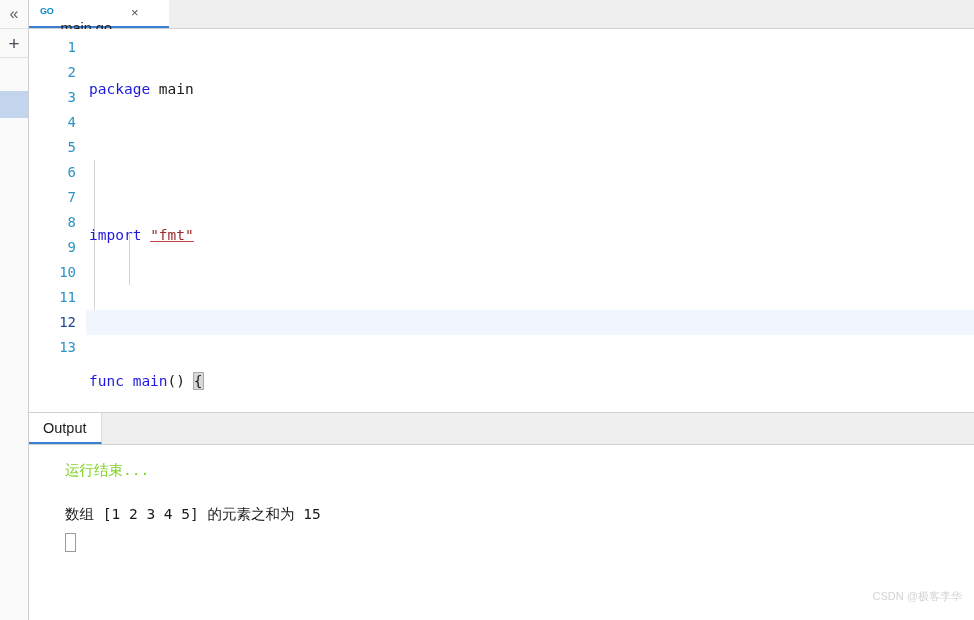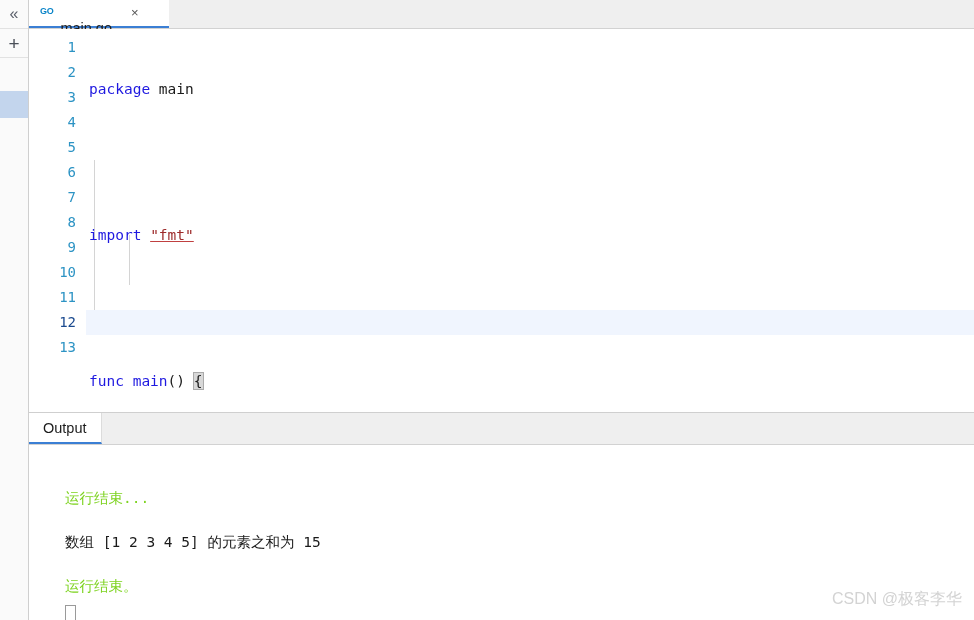--- a/index.html
+++ b/index.html
@@ -178,21 +178,20 @@
   }
 
   
   .panel {
     flex: 0 0 auto;
     border-top: 1px solid #cfcfcf;
     background: #ffffff;
     display: flex;
     flex-direction: column;
     height: 208px;
-    gap: 28px;
   }
   .panel-tabs {
     height: 32px;
     flex: 0 0 32px;
     background: #efefef;
     display: flex;
     align-items: stretch;
     border-bottom: 1px solid #d2d2d2;
   }
   .ptab {
@@ -225,22 +224,22 @@
     width: 11px;
     height: 19px;
     border: 1px solid #9a9a9a;
     background: #ffffff;
     margin-top: -14px;
   }
 
   .watermark {
     position: absolute;
     right: 12px;
-    bottom: 10px;
-    font-size: 16px;
+    bottom: 16px;
+    font-size: 11px;
     color: #d3d3d3;
     font-family: "Liberation Sans", sans-serif;
     z-index: 30;
     pointer-events: none;
   }
 </style>
 </head>
 <body>
 
 <div id="app">
@@ -318,21 +317,20 @@
       </div>
     </div>
 
     <div class="panel">
       <div class="panel-tabs">
         <div class="ptab active">Output</div>
       </div>
       <div class="console">
         <div class="out-line out-green">运行结束...</div>
         <div class="out-line out-black">数组 [1 2 3 4 5] 的元素之和为 15</div>
-        <div class="out-line out-green">运行结束。</div>
         <div class="out-cursor"></div>
       </div>
     </div>
 
   </div>
 
   <div class="watermark">CSDN @极客李华</div>
 </div>
 
 </body></html>

